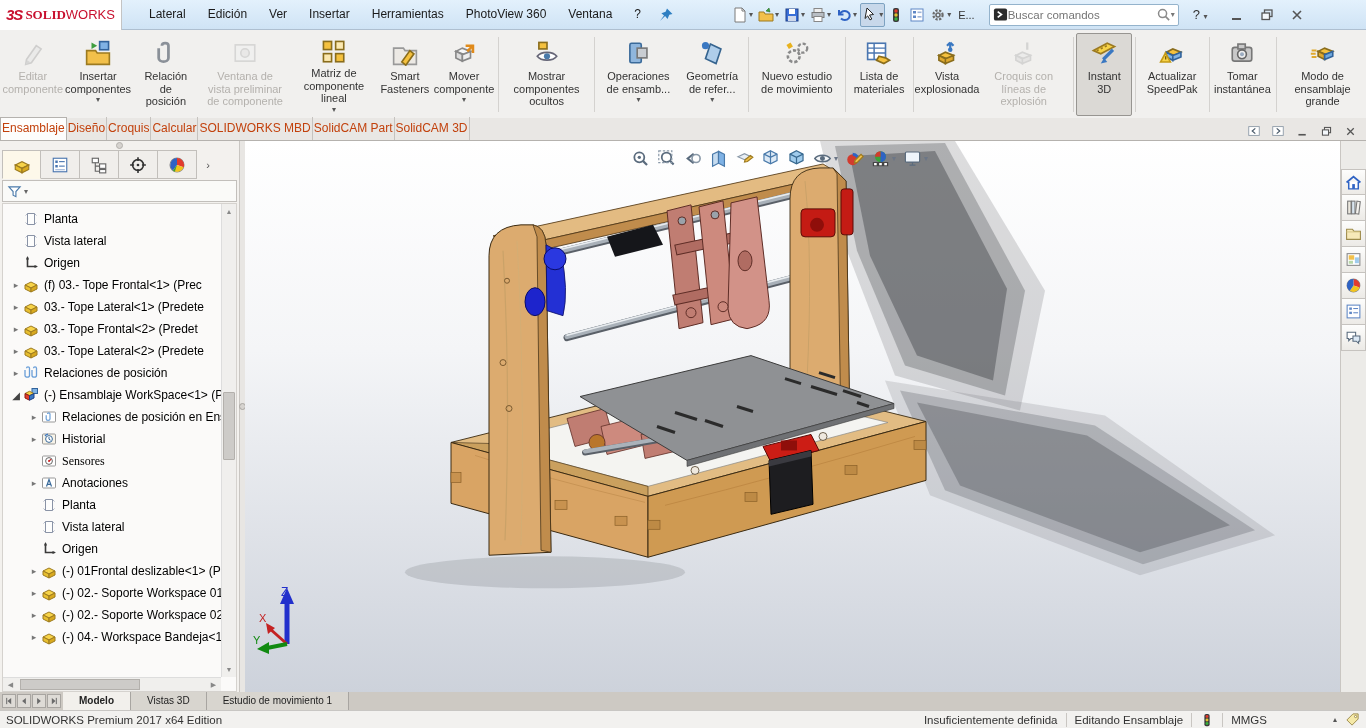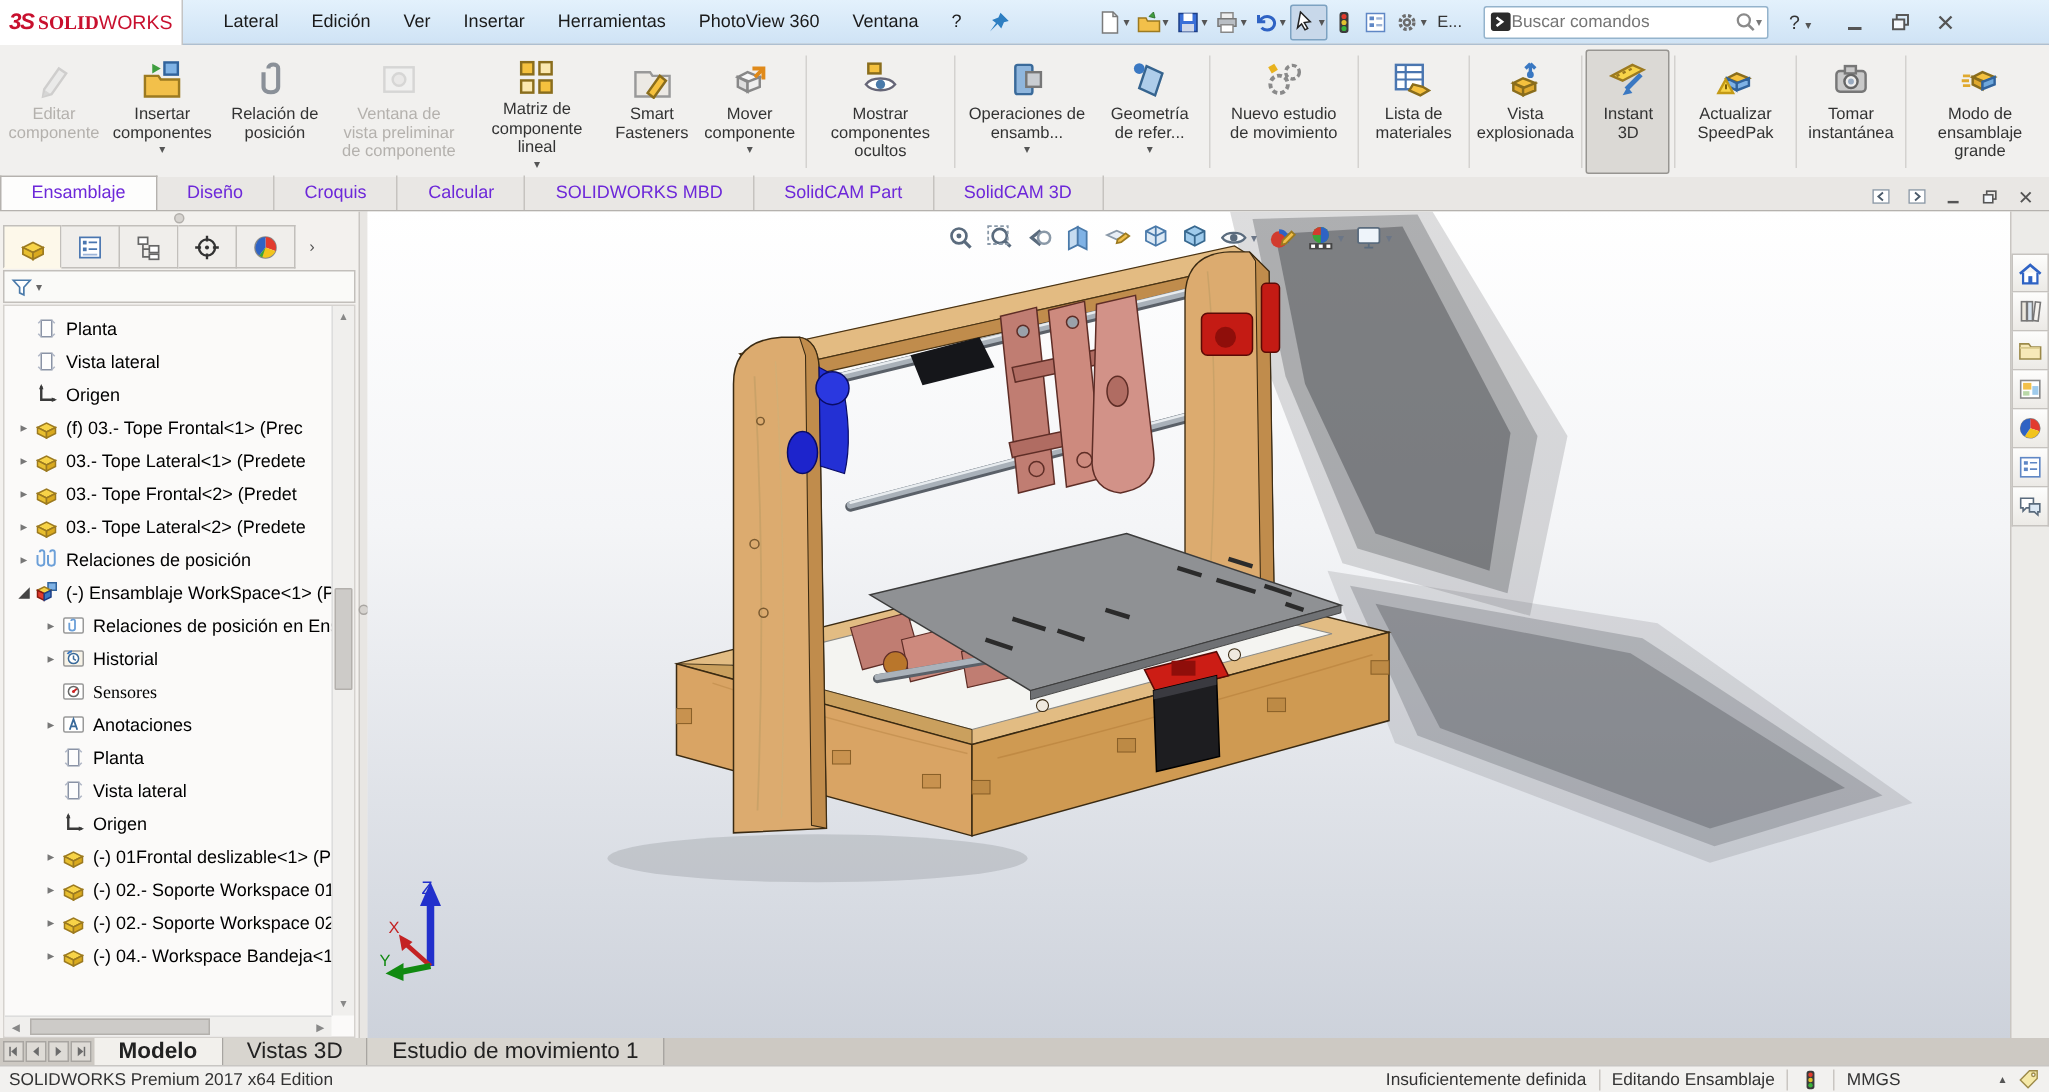--- a/index.html
+++ b/index.html
@@ -46,21 +46,21 @@
   .rbtn .dd { font-size:8px; color:#555; line-height:8px; margin-top:1px; }
   .rbtn.disabled .rlb { color:#b4b1ad; }
   .rbtn.disabled svg { filter:grayscale(1) opacity(.45); }
   .rbtn.pressed { background:#dbd9d5; border-color:#979591; }
   .rsep { width:1px; background:#d4d2cf; margin:4px 3px; }
 
   
   .tabrow { height:23px; flex:0 0 23px; background:#e9e7e4; display:flex; align-items:flex-end;
     border-bottom:1px solid #b5b2ae; }
   .tabs { display:flex; height:23px; }
-  .ctab { padding:0 20px; line-height:22px; font-size:12px; color:#6d28d9;
+  .ctab { padding:0 1px; line-height:22px; font-size:12px; color:#c2410c;
     border-right:1px solid #c6c3bf; }
   .ctab.active { background:#fdfdfc; border:1px solid #b5b2ae; border-bottom:none; line-height:21px; }
   .docctl { margin-left:auto; display:flex; align-items:center; gap:4px; padding-right:6px; }
   .docctl span { display:flex; align-items:center; justify-content:center; width:20px; height:18px; }
 
   
   .main { flex:1; display:flex; min-height:0; }
 
   .panel { width:240px; flex:0 0 240px; background:#f3f1ee; display:flex; flex-direction:column;
     border-right:1px solid #c9c6c2; }
@@ -114,21 +114,21 @@
   .tpbtn { width:25px; height:26px; display:flex; align-items:center; justify-content:center;
     background:linear-gradient(#fdfdfc,#eceae6); border:1px solid #c6c3bf; border-top:none; }
   .tpbtn:first-child { border-top:1px solid #c6c3bf; }
 
   
   .bottomtabs { height:18px; flex:0 0 18px; background:#cdc9c3; display:flex; align-items:stretch; }
   .navbtns { display:flex; align-items:center; padding:0 2px; gap:1px; }
   .navbtns span { width:14px; height:14px; background:#dedbd6; border:1px solid #a8a5a1;
     display:flex; align-items:center; justify-content:center; }
   .mtabs { display:flex; }
-  .mtab { padding:0 16px; font-size:15px; line-height:17px; color:#222;
+  .mtab { padding:0 16px; font-size:10px; line-height:17px; color:#222;
     background:#d8d5cf; border-right:1px solid #a8a5a1; }
   .mtab.active { background:#f2f0ec; font-weight:bold; }
 
   
   .statusbar { height:18px; flex:0 0 18px; background:#f2f1ef; border-top:1px solid #c8c6c3;
     display:flex; align-items:center; font-size:11.5px; color:#333; padding:0 6px; }
   .status-right { margin-left:auto; display:flex; align-items:center; gap:8px; }
   .sdiv { width:1px; height:14px; background:#c9c6c2; }
   .units { display:flex; align-items:center; gap:66px; }
   .units .dd { font-size:8px; color:#555; }
@@ -396,20 +396,30 @@
         <span class="ric">
           <svg width="26" height="26" viewBox="0 0 16 16">
             <path d="M3 9.5l4-2 5 2-4 2z" fill="#f5c13e" stroke="#8a6d1c"></path>
             <path d="M3 9.5v3l4 2v-3zM7 11.5l5-2v3l-5 2z" fill="#e0a92e" stroke="#8a6d1c"></path>
             <path d="M10 6V1.5M10 1.5L8 3.5M10 1.5l2 2" stroke="#3a78c2" stroke-width="1.4" fill="none"></path>
             <circle cx="10" cy="6" r="1.4" fill="#3a78c2"></circle>
           </svg>
         </span>
         <span class="rlb">Vista explosionada</span>
       </div>
+      <div class="rbtn disabled">
+        <span class="ric">
+          <svg width="26" height="26" viewBox="0 0 16 16">
+            <path d="M3 9.5l4-2 5 2-4 2z" fill="#e6e4e0" stroke="#b4b1ad"></path>
+            <path d="M3 9.5v3l4 2v-3zM7 11.5l5-2v3l-5 2z" fill="#d8d5d1" stroke="#b4b1ad"></path>
+            <path d="M10 6V1.5" stroke="#b4b1ad" stroke-width="1.4"></path>
+          </svg>
+        </span>
+        <span class="rlb">Croquis con líneas de explosión</span>
+      </div>
       <div class="rsep"></div>
       <div class="rbtn pressed">
         <span class="ric">
           <svg width="26" height="26" viewBox="0 0 16 16">
             <path d="M1.5 6.5L10 2l4.5 2-8.5 4.5z" fill="#f7d348" stroke="#9c7a20"></path>
             <path d="M3.5 6.6l1.2-.6M6 5.4l1.2-.6M8.5 4.2l1.2-.6" stroke="#9c7a20" fill="none"></path>
             <path d="M13.5 6L7.5 12" stroke="#3a78c2" stroke-width="2"></path>
             <path d="M8 11l-2 3.5 4-1z" fill="#3a78c2"></path>
           </svg>
         </span>

